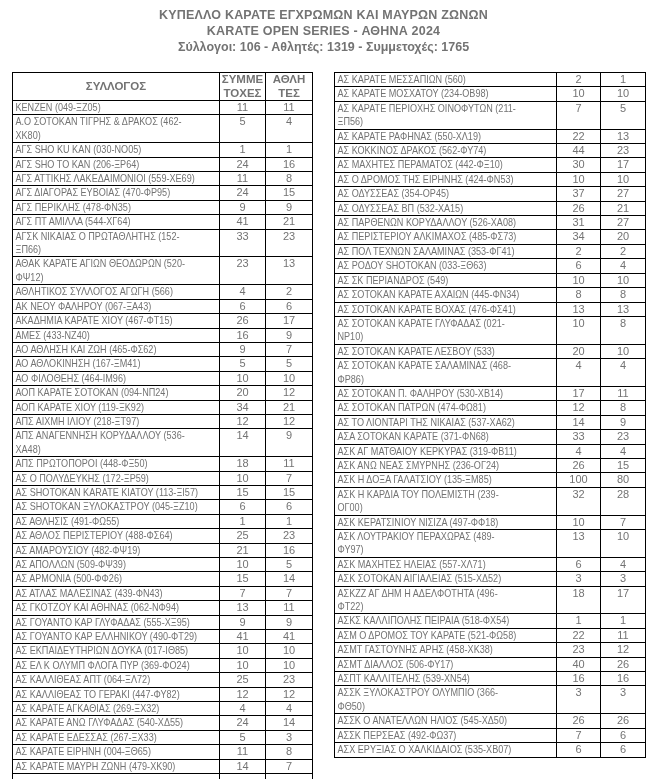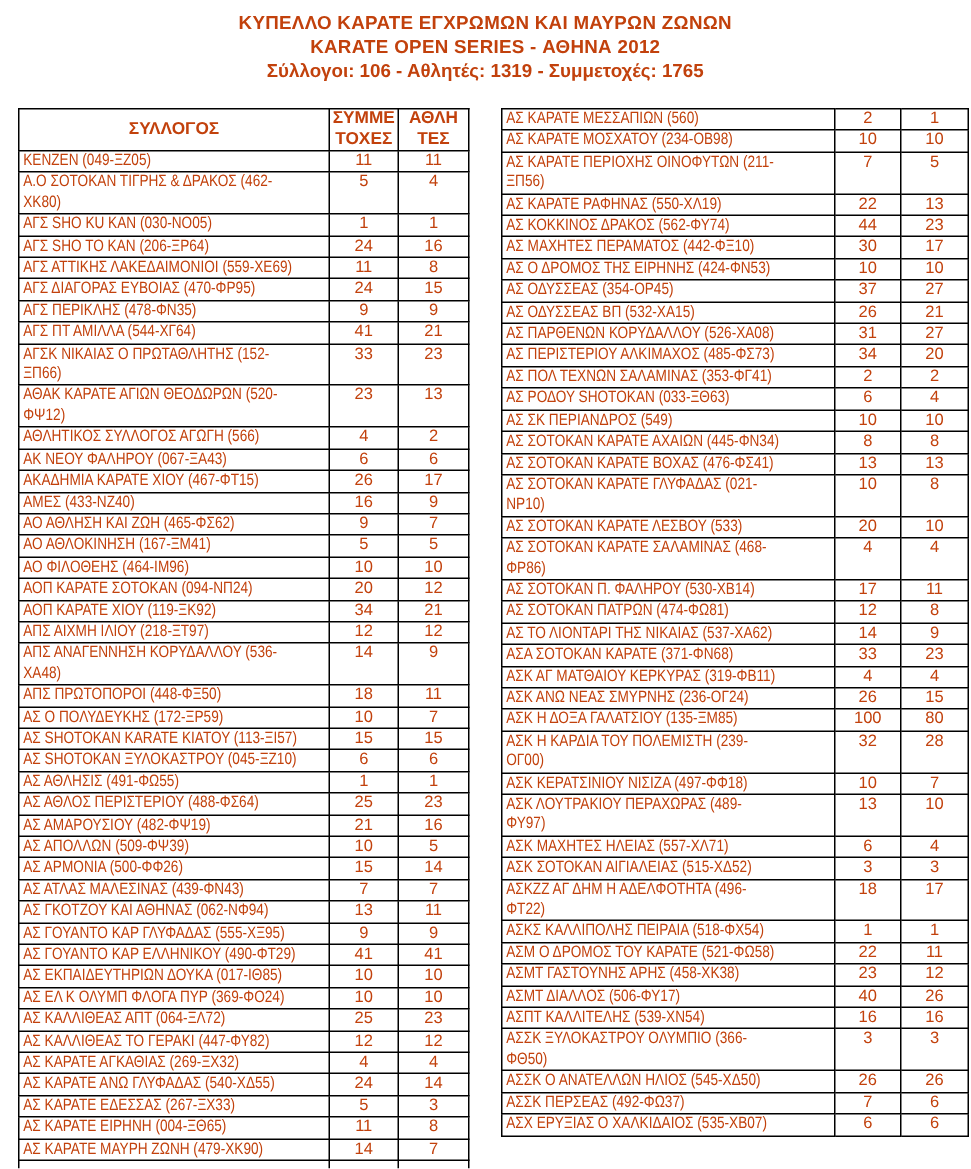--- a/index.html
+++ b/index.html
@@ -2,21 +2,21 @@
 <html><head>
 <meta charset="utf-8">
 <style>
   html, body { margin: 0; padding: 0; background: #ffffff; }
   .page {
     position: relative;
     width: 647px;
     height: 779px;
     background: #ffffff;
     overflow: hidden;
-    color: #c2410c;
+    color: #737373;
     font-family: "Liberation Sans", sans-serif;
   }
   .titles { position: absolute; top: 7px; left: 0; width: 100%; text-align: center; font-weight: bold; }
   .title-line { font-size: 12.5px; line-height: 16px; letter-spacing: 0.2px; }
   .stats-line { font-size: 12.5px; line-height: 16px; text-align: center; }
 
   table.clubs {
     position: absolute;
     top: 72px;
     border-collapse: collapse;
@@ -52,21 +52,21 @@
     white-space: pre-line;
   }
   .c-num { text-align: center; }
 </style>
 </head>
 <body>
 
 <div class="page">
   <div class="titles">
     <div class="title-line">ΚΥΠΕΛΛΟ ΚΑΡΑΤΕ ΕΓΧΡΩΜΩΝ ΚΑΙ ΜΑΥΡΩΝ ΖΩΝΩΝ</div>
-    <div class="title-line">KARATE OPEN SERIES - ΑΘΗΝΑ 2012</div>
+    <div class="title-line">KARATE OPEN SERIES - ΑΘΗΝΑ 2024</div>
     <div class="stats-line">Σύλλογοι: 106 - Αθλητές: 1319 - Συμμετοχές: 1765</div>
   </div>
 
   <table class="clubs" id="left-table">
     <colgroup>
         <col style="width:207px">
         <col style="width:46px">
         <col style="width:47px">
       </colgroup>
     <thead>

